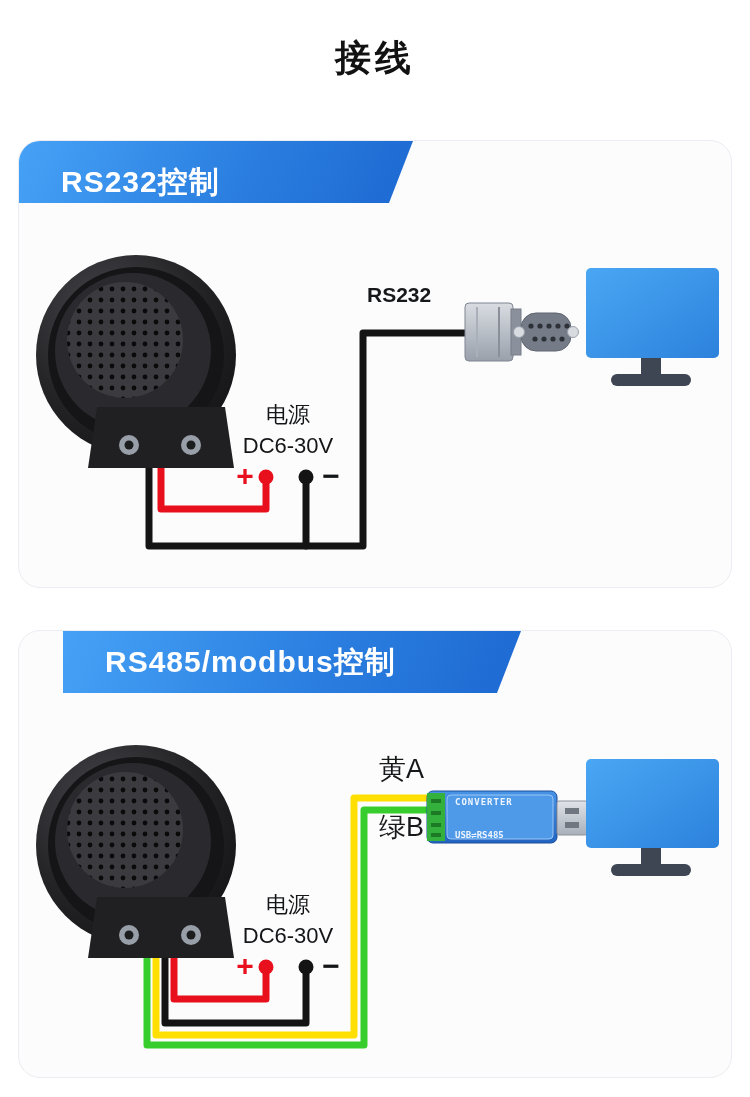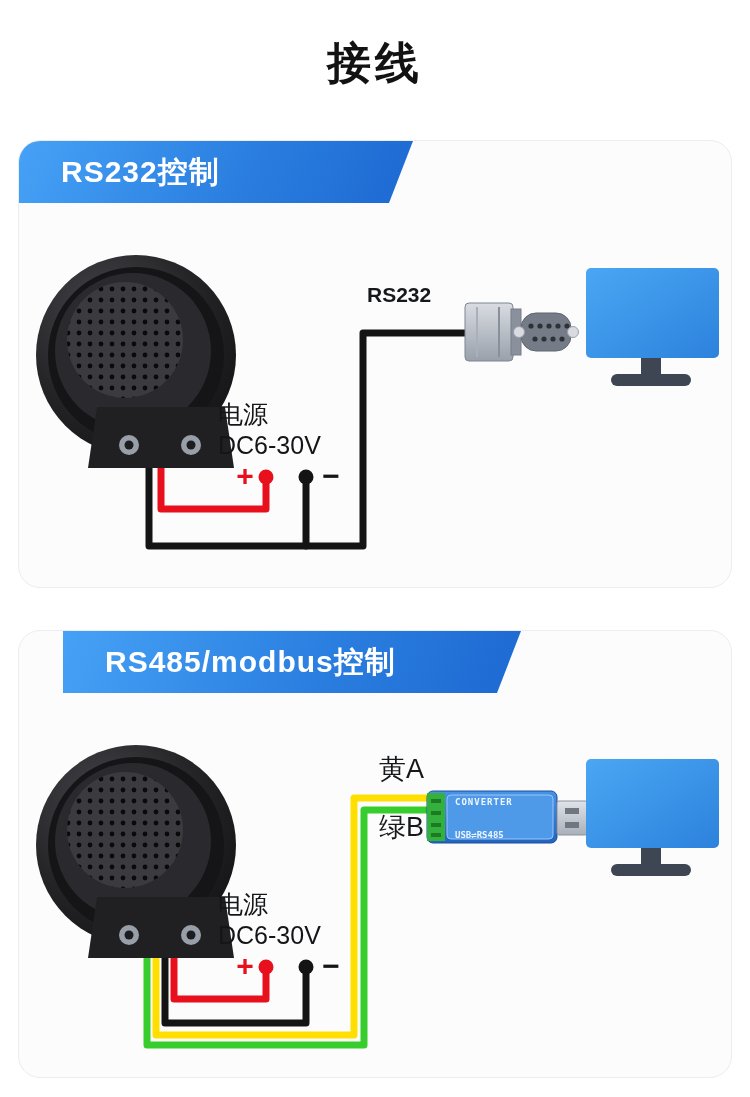--- a/index.html
+++ b/index.html
@@ -2,48 +2,48 @@
 <html><head>
 <meta charset="utf-8">
 <style>
   * { margin:0; padding:0; box-sizing:border-box; }
   html,body { background:#ffffff; }
   body { font-family:"Liberation Sans", sans-serif; }
   .page { position:relative; width:750px; height:1097px; background:#ffffff; overflow:hidden; }
 
   .page-title{
     position:absolute; top:34px; left:0; width:100%;
-    text-align:center; font-size:44px; font-weight:900;
+    text-align:center; font-size:36px; font-weight:900;
     color:#121212; letter-spacing:4px;
   }
 
   .card{
     position:absolute; left:18px; width:714px; height:448px;
     background:#fcfcfd; border:1px solid #ecedf2; border-radius:22px;
     overflow:hidden;
   }
   #card-rs232{ top:140px; }
   #card-rs485{ top:630px; }
 
   .ribbon{
     position:absolute; top:0; left:0; height:62px;
     background:linear-gradient(115deg,#46a2f6 0%,#2b7fe0 55%,#1d69d2 100%);
     clip-path:polygon(0 0,100% 0,calc(100% - 24px) 100%,0 100%);
     display:flex; align-items:center; padding-left:42px;
   }
-  #card-rs232 .ribbon{ width:394px; }
+  #card-rs232 .ribbon{ width:394px;align-items:flex-end; }
   #card-rs485 .ribbon{ width:458px;margin-left:44px; }
   .ribbon-label{ color:#ffffff; font-size:30px; font-weight:700; letter-spacing:1px; }
 
   .art{ position:absolute; left:0; top:0; width:714px; height:448px; }
 
   .lbl{ position:absolute; color:#17181a; }
   .port-label{ left:348px; top:142px; font-size:21px; font-weight:600; }
-  .power{ left:199px; top:258px; width:140px; 
-          font-size:25px; line-height:31px; color:#141517; }
+  .power{ left:199px; top:258px; width:140px; text-align:center;
+          font-size:22px; line-height:31px; color:#141517; }
   .sign{ position:absolute; top:318px; width:30px; text-align:center;
          font-size:30px; font-weight:700; }
   .plus{ left:211px; color:#e8101c; }
   .minus{ left:297px; color:#141517; }
   .wire-a{ left:360px; top:120px; font-size:27px; }
   .wire-b{ left:360px; top:178px; font-size:27px; }
 
   .conv-text{ position:absolute; color:#eef5ff; font-family:"DejaVu Sans Mono", monospace;
               font-weight:700; text-align:left; }
   .conv-line1{ left:436px; top:166px; width:96px; font-size:9px; letter-spacing:1px; }

